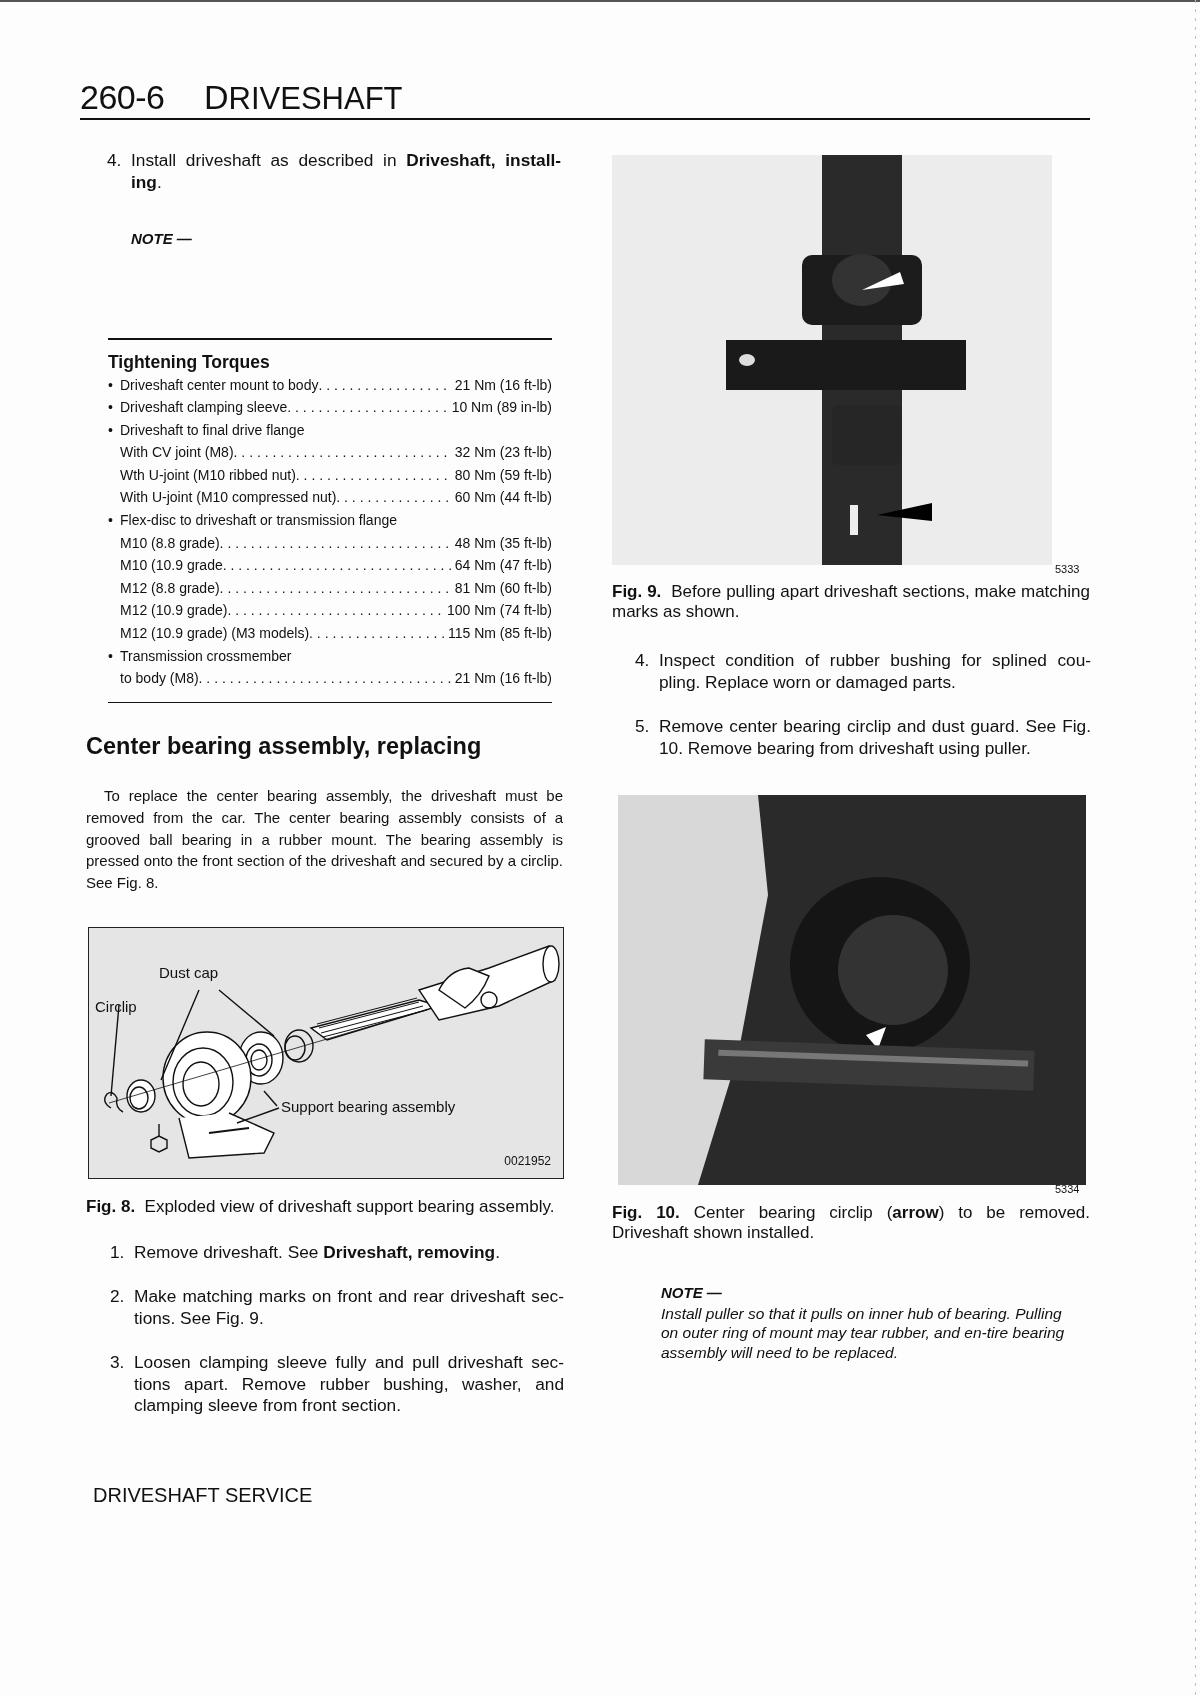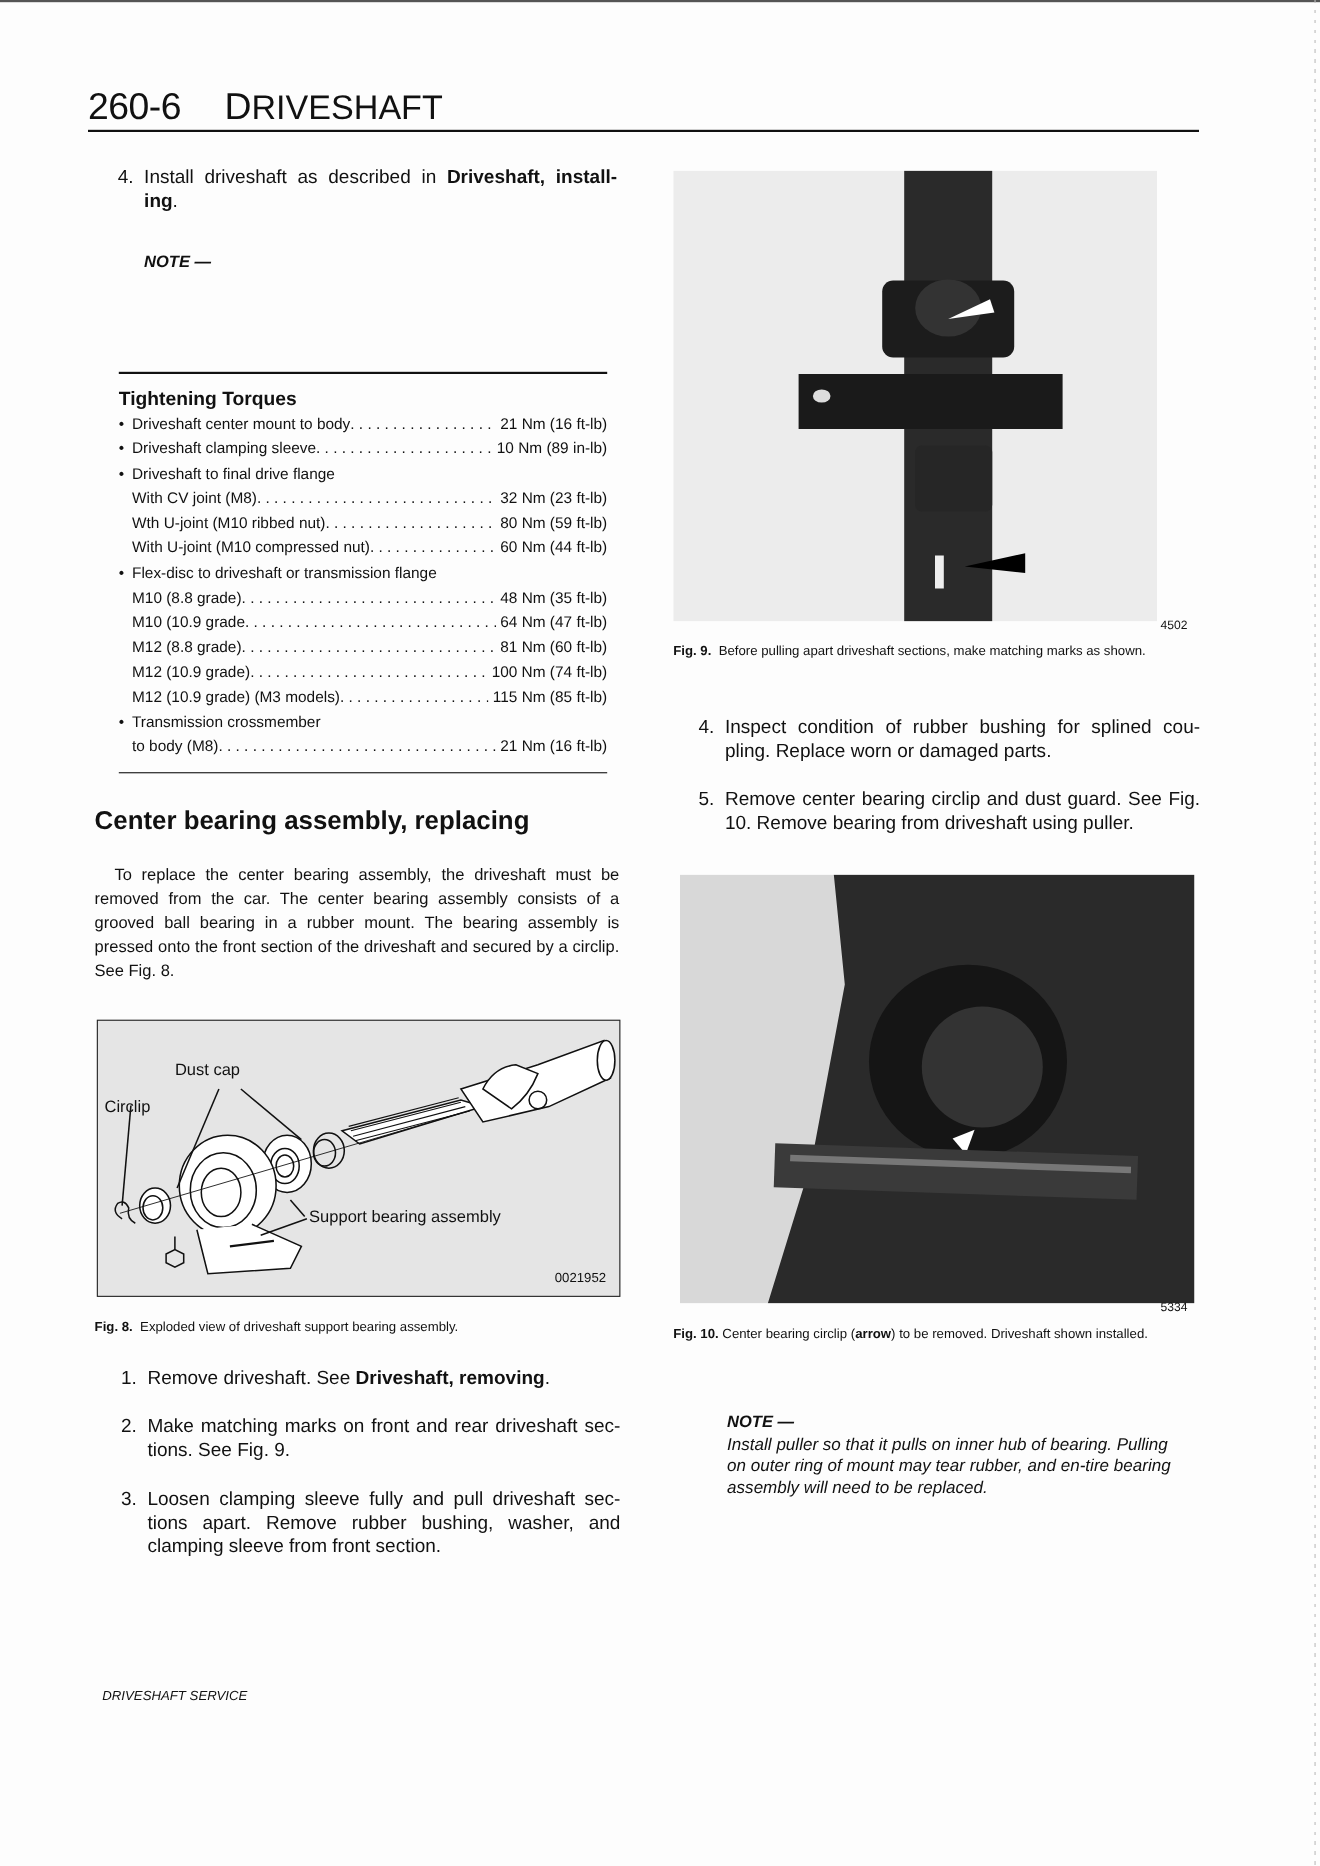--- a/index.html
+++ b/index.html
@@ -32,27 +32,27 @@
   .trow.sub { padding-left:12px; }
   .bullet::before { content:"•"; display:inline-block; width:12px; }
 
   .section-h { position:absolute; left:86px; top:733px; font-size:23.5px; font-weight:bold; }
   .intro { position:absolute; left:86px; top:785px; width:477px; font-size:15px; line-height:21.8px; text-align:justify; text-indent:18px; }
 
   .fig8 { position:absolute; left:88px; top:927px; width:474px; height:250px; border:1.5px solid #222; background:#e5e5e5; }
   .fig8 svg { position:absolute; left:0; top:0; }
   .fig8 .lbl { position:absolute; font-size:15px; }
   .fig8 .code { position:absolute; right:12px; bottom:10px; font-size:12px; }
-  .caption { position:absolute; font-size:12px; line-height:19.5px; }
+  .caption { position:absolute; font-size:17px; line-height:19.5px; }
   .caption .fig { font-weight:bold; }
 
   .photo { position:absolute; overflow:hidden; }
   .photo-code { position:absolute; font-size:11px; }
 
-  .footer { position:absolute; left:93px; top:1534px; font-style:italic; font-size:12px; }
+  .footer { position:absolute; left:93px; top:1484px; font-size:20px; }
   .rdash { position:absolute; left:1195px; top:0; width:1px; height:1696px; background: repeating-linear-gradient(#bbb 0 3px, transparent 3px 9px); }
 </style>
 </head>
 <body>
 
 <div class="top-border"></div>
 <div class="rdash"></div>
 
 <div class="header">
   <span class="page-no">260-6</span>
@@ -220,21 +220,21 @@
     <rect x="190" y="100" width="120" height="70" rx="10" fill="#1c1c1c"></rect>
     <ellipse cx="250" cy="125" rx="30" ry="26" fill="#333"></ellipse>
     <path d="M250 135 l38 -18 l4 12 z" fill="#fff"></path>
     <rect x="114" y="185" width="240" height="50" fill="#1a1a1a"></rect>
     <ellipse cx="135" cy="205" rx="8" ry="6" fill="#ddd"></ellipse>
     <rect x="220" y="250" width="70" height="60" rx="6" fill="#262626"></rect>
     <rect x="238" y="350" width="8" height="30" fill="#eee"></rect>
     <path d="M265 360 l55 -12 l0 18 z" fill="#000"></path>
   </svg>
 </div>
-<span class="photo-code" style="left:1055px; top:563px;">4502</span>
+<span class="photo-code" style="left:1055px; top:563px;">5333</span>
 <div class="caption" style="left:612px; top:582px; width:478px; text-align:justify;">
   <span class="fig">Fig. 9.</span>&nbsp;
   <span>Before pulling apart driveshaft sections, make matching marks as shown.</span>
 </div>
 
 <div class="step" style="left:659px; top:650px; width:432px;">
   <span class="num">4.</span>
   <span>Inspect condition of rubber bushing for splined cou-pling. Replace worn or damaged parts.</span>
 </div>
 <div class="step" style="left:659px; top:716px; width:432px;">

